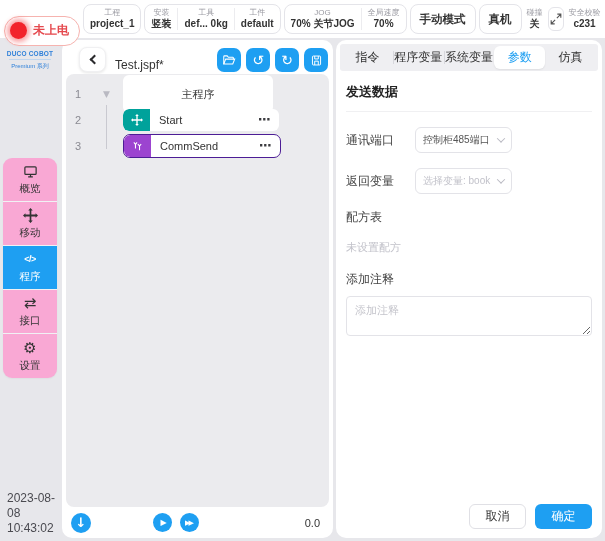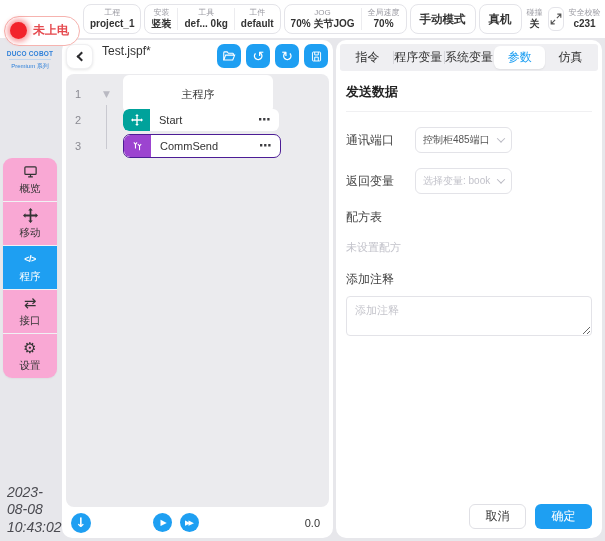--- a/index.html
+++ b/index.html
@@ -29,25 +29,25 @@
   .logo .l1 { font-size:6.5px; font-weight:bold; letter-spacing:.2px; }
   .logo .sep { border-top:1px solid #BFD6EF; margin:2px 9px; }
   .logo .l2 { font-size:6px; }
   .navcard { position:absolute; left:3px; right:3px; top:120px; background:#f9a8d4; border-radius:9px; overflow:hidden; box-shadow:0 1px 2px rgba(0,0,0,.04); }
   .nav-item { height:44px; display:flex; flex-direction:column; align-items:center; justify-content:center; gap:3px; border-bottom:1px solid #F1F1F4; color:#333; }
   .nav-item:last-child { border-bottom:none; }
   .nav-item .ic { height:16px; display:flex; align-items:center; justify-content:center; }
   .nav-item .lb { font-size:10.5px; }
   .nav-item.active { background:#1E9FF2; color:#fff; }
   .code-ic { font-size:9px; font-weight:bold; letter-spacing:-.5px; }
-  .timestamp { position:absolute; left:7px; bottom:5px; font-size:14px; color:#4A4A50; line-height:1.25;font-style:italic; }
+  .timestamp { position:absolute; left:7px; bottom:5px; font-size:12px; color:#4A4A50; line-height:1.25; }
 
   
   .editor { position:absolute; left:62px; top:40px; width:271px; bottom:3px; background:#fff; border-radius:10px; }
-  .ed-head { height:32px; display:flex; align-items:flex-start; gap:9px; padding:4px 5px 0 4px; }
+  .ed-head { height:32px; display:flex; align-items:flex-end; gap:9px; padding:4px 5px 0 17px; }
   .back-btn { width:27px; height:25px; background:#fff; border:1px solid #F0F0F2; border-radius:8px; box-shadow:0 1px 3px rgba(0,0,0,.10); display:flex; align-items:center; justify-content:center; }
   .chev-left { width:7px; height:7px; border-left:2px solid #2B2B2E; border-bottom:2px solid #2B2B2E; transform:rotate(45deg); margin-left:3px; }
   .fname { font-size:12px; color:#333; }
   .ed-tools { margin-left:auto; display:flex; gap:5px; }
   .tbtn { width:24px; height:24px; background:#1E9FF2; border-radius:7px; color:#fff; display:flex; align-items:center; justify-content:center; font-size:14px; line-height:1; }
   .canvas { position:absolute; top:34px; left:4px; right:4px; bottom:31px; background:#EBEBEE; border-radius:8px; padding-top:9px; overflow:hidden; }
   .guide { position:absolute; left:40px; top:31px; height:44px; width:1px; background:#C9C9D0; }
   .trow { display:flex; align-items:center; height:22px; margin-bottom:4px; position:relative; }
   .lnum { width:24px; text-align:center; font-size:11px; color:#8A8A92; }
   .gcol { width:33px; display:flex; justify-content:center; align-items:center; color:#B9B9C2; font-size:9px; }

